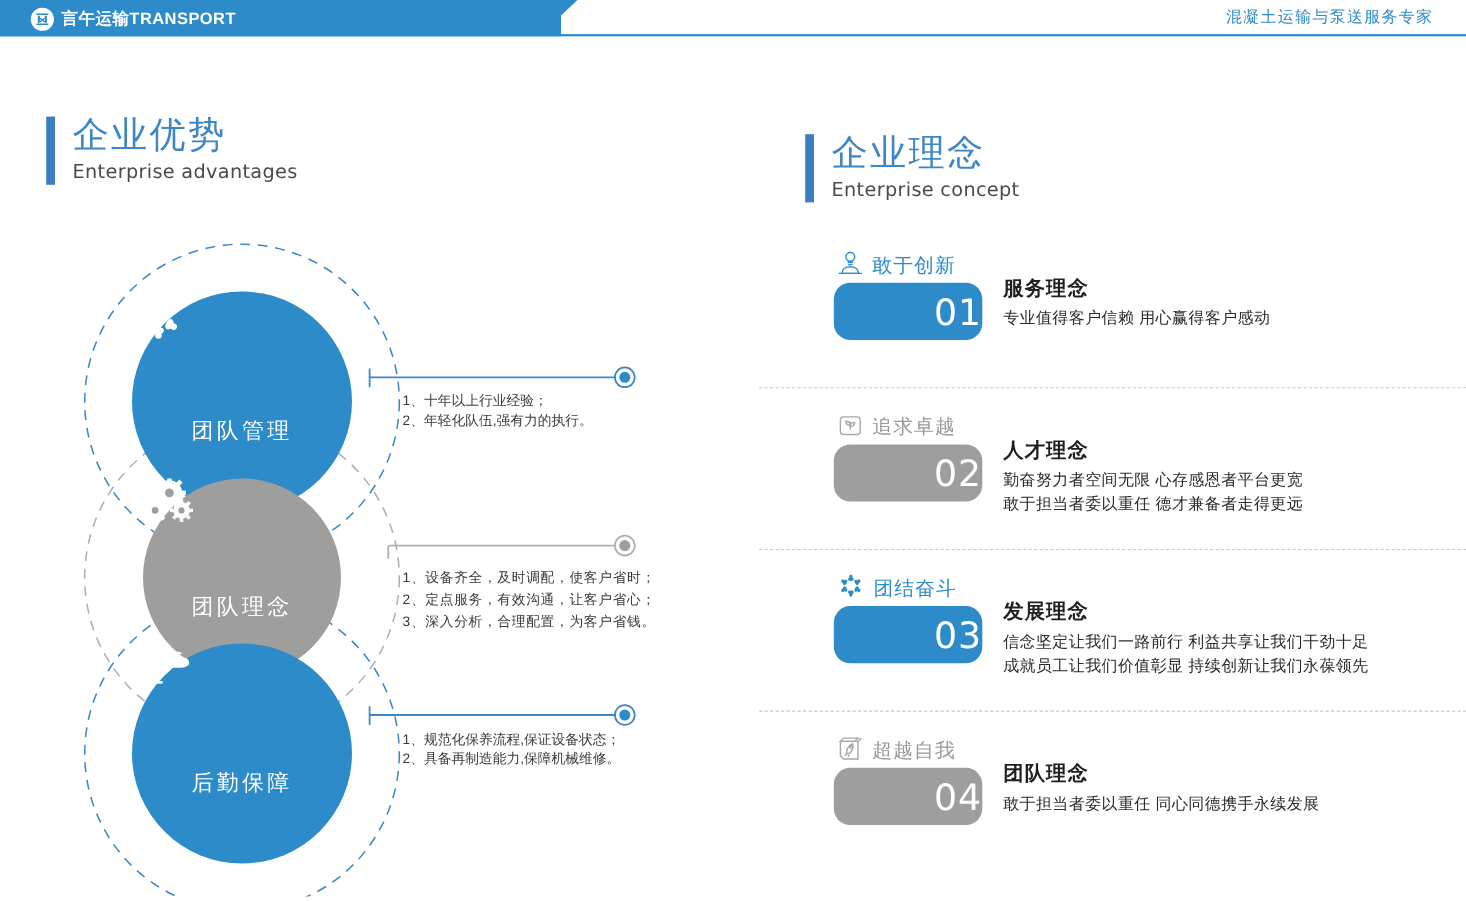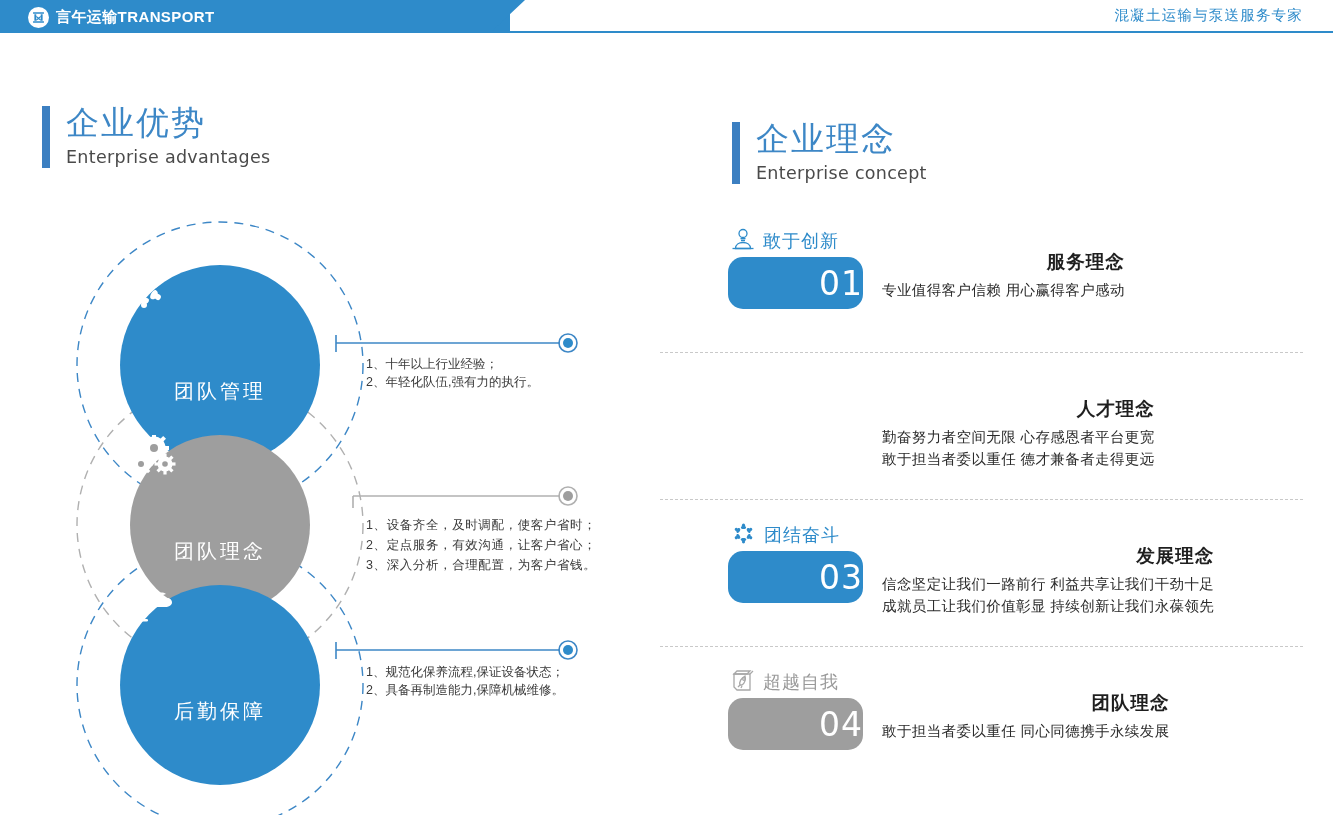--- a/index.html
+++ b/index.html
@@ -80,21 +80,21 @@
     color: #ffffff; font-size: 20px; letter-spacing: 3px;
     margin-top: 6px; white-space: nowrap;
   }
   .node-icon { width: 56px; height: 46px; display:flex; align-items:center; justify-content:center; }
 
   .lead { position: absolute; line-height: 18px; white-space: nowrap; }
   .lead-line { font-size: 12.5px; color: #3a3a3a; }
   .lead-wide .lead-line { letter-spacing: 0.6px; line-height: 20px; }
 
   
-  .concepts { position: absolute; left: 660px; top: 205px; width: 643px; text-align: right; }
+  .concepts { position: absolute; left: 690px; top: 205px; width: 643px; }
   .concept { position: relative; height: 147px; }
   .concept-sep {
     position: absolute; left: 0; top: 0; width: 643px;
     border-top: 1.5px dashed #c9c9c9;
   }
   .badge-col { position: absolute; left: 68px; top: 22px; width: 140px; }
   .badge-head {
     display: flex; align-items: center; gap: 7px;
     height: 28px; margin-bottom: 2px; padding-left: 2px;
   }
@@ -322,20 +322,37 @@
       </div>
     </div>
     <div class="concept-text">
       <div class="concept-title">服务理念</div>
       <div class="concept-line">专业值得客户信赖 用心赢得客户感动</div>
     </div>
   </div>
 
   <div class="concept">
     <div class="concept-sep"></div>
+    <div class="badge-col">
+      <div class="badge-head">
+        <span>
+          <svg width="26" height="24" viewBox="0 0 26 24" fill="none" stroke="#a8a8a8" stroke-width="1.3">
+            <path d="M4 7.5v11c0 1.5 1.5 2.5 3 2.5h12c1.5 0 3-1 3-2.5v-11"></path>
+            <path d="M4 7.5c0-1.5 1.5-2.5 3-2.5h12c1.5 0 3 1 3 2.5"></path>
+            <path d="M13 9.5v7"></path>
+            <path d="M13 12.5c-2.5 0-4-1.5-4-3.5 2.5 0 4 1.5 4 3.5z"></path>
+            <path d="M13 13.5c2.5 0 4-1.5 4-3.5-2.5 0-4 1.5-4 3.5z"></path>
+          </svg>
+        </span>
+        <span class="badge-head-text grey">追求卓越</span>
+      </div>
+      <div class="badge-box" style="background:#9e9e9e;">
+        <span class="badge-num">02</span>
+      </div>
+    </div>
     <div class="concept-text">
       <div class="concept-title">人才理念</div>
       <div class="concept-line">勤奋努力者空间无限 心存感恩者平台更宽</div>
       <div class="concept-line">敢于担当者委以重任 德才兼备者走得更远</div>
     </div>
   </div>
 
   <div class="concept">
     <div class="concept-sep"></div>
     <div class="badge-col">

